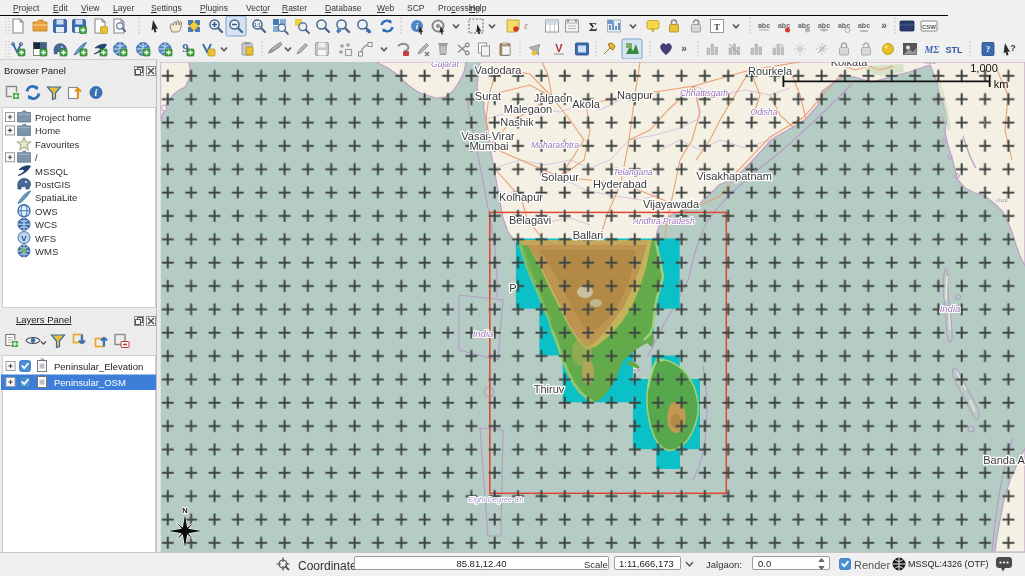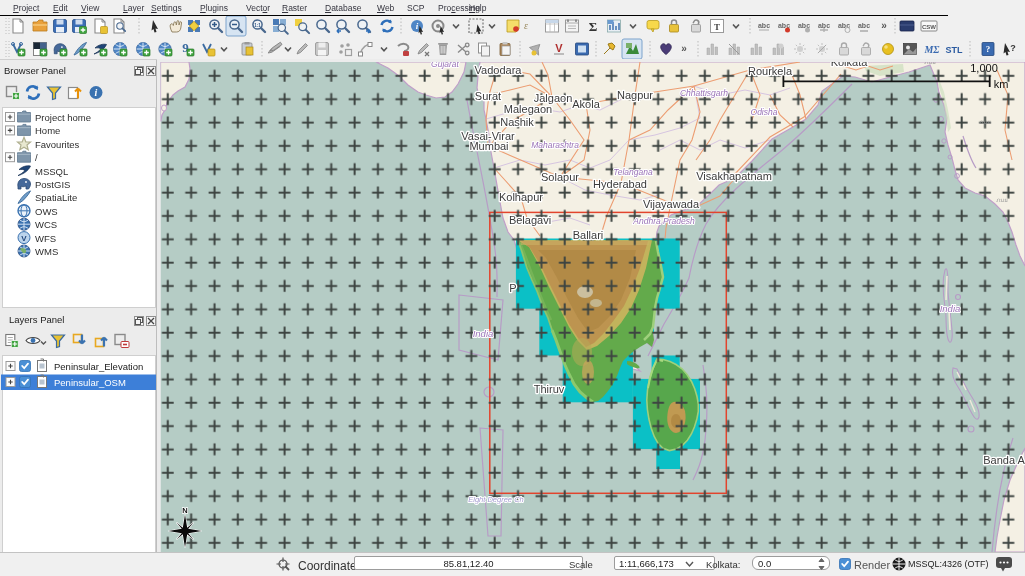--- a/index.html
+++ b/index.html
@@ -16,21 +16,21 @@
 #statusbar{left:0;top:552px;width:1025px;height:24px;background:#f0f0f0;border-top:1px solid #c3c3c3;box-sizing:border-box;font-size:9.5px;color:#333;}
 .sbtext{position:absolute;top:7px;font-size:9.5px;}
 .sbfield{position:absolute;top:5px;height:14px;background:#fff;border:1px solid #9c9c9c;border-radius:2px;box-sizing:border-box;font-size:9.5px;color:#222;}
 </style>
 </head>
 <body>
 <div class="abs" id="menubar">
 <span style="left:13px"><u>P</u>roject</span>
 <span style="left:53px"><u>E</u>dit</span>
 <span style="left:81px"><u>V</u>iew</span>
-<span style="left:123px"><u>L</u>ayer</span>
+<span style="left:113px"><u>L</u>ayer</span>
 <span style="left:151px"><u>S</u>ettings</span>
 <span style="left:200px"><u>P</u>lugins</span>
 <span style="left:246px">Vect<u>o</u>r</span>
 <span style="left:282px"><u>R</u>aster</span>
 <span style="left:325px"><u>D</u>atabase</span>
 <span style="left:377px"><u>W</u>eb</span>
 <span style="left:407px">SCP</span>
 <span style="left:438px">Pro<u>c</u>essing</span>
 <span style="left:469px"><u>H</u>elp</span>
 </div>
@@ -586,21 +586,21 @@
 <g transform="translate(0,144)">
         <g transform="translate(24,0)">
           <use href="#tglobe2"></use>
           <path d="M-4,-2 C-2,-4 1,-3 2,-1 C3,1 1,3 -1,2 Z" fill="#7ab06a"></path>
         </g>
         <text x="35" y="4">WMS</text>
       </g>
 </g>
 </svg>
 
-<div class="ptitle" style="left:9px;top:314px;">Layers Panel</div>
+<div class="ptitle" style="left:16px;top:314px;text-decoration:underline;">Layers Panel</div>
 <div class="pbtn" style="left:134px;top:316px;">
     <svg width="8" height="8" style="display:block">
       <rect x="2.5" y="0.5" width="5" height="5" fill="none" stroke="#555" stroke-width="1"></rect>
       <rect x="0.5" y="2.5" width="5" height="5" fill="#f5f5f5" stroke="#555" stroke-width="1"></rect>
     </svg>
   </div>
 <div class="pbtn" style="left:146px;top:316px;">
     <svg width="8" height="8" style="display:block">
       <path d="M1,1 L7,7 M7,1 L1,7" stroke="#444" stroke-width="1.3"></path>
     </svg>
@@ -843,25 +843,25 @@
 
 <g transform="translate(185,531)">
 <path d="M0,-16.5 L2.2,-3.2 L8.5,-8.5 L3.2,-2.2 L16.5,0 L3.2,2.2 L8.5,8.5 L2.2,3.2 L0,16.5 L-2.2,3.2 L-8.5,8.5 L-3.2,2.2 L-16.5,0 L-3.2,-2.2 L-8.5,-8.5 L-2.2,-3.2 Z" fill="#0a0a0a" stroke="#fdfdfd" stroke-width="1.2" paint-order="stroke"></path>
 <text x="0" y="-18" font-size="7.5" font-weight="bold" fill="#111" text-anchor="middle" font-family="Liberation Sans, sans-serif" style="paint-order:stroke" stroke="#fff" stroke-width="1.5">N</text>
 </g>
 </g>
 </svg>
 
 <div class="abs" id="statusbar"></div>
 <div class="sbtext" style="left:298px;top:559px;position:absolute;font-size:12px;color:#333">Coordinate:</div>
-<div class="sbfield" style="left:354px;width:229px;text-align:center;line-height:13px;top:556px;">85.81,12.40</div>
-<div class="sbtext" style="left:569px;top:559px;position:absolute;font-size:9.5px;color:#333">Scale</div>
-<div class="sbfield" style="left:614px;width:101px;padding-left:4px;line-height:13px;top:556px;">1:11,666,173</div>
-<div class="sbtext" style="left:706px;top:559px;position:absolute;font-size:9.5px;color:#333">Kolkata:</div>
-<div class="sbfield" style="left:752px;width:78px;padding-left:5px;line-height:13px;top:556px;border-radius:6px;">0.0</div>
+<div class="sbfield" style="left:354px;width:255px;text-align:center;line-height:13px;top:556px;">85.81,12.40</div>
+<div class="sbtext" style="left:584px;top:559px;position:absolute;font-size:9.5px;color:#333">Scale</div>
+<div class="sbfield" style="left:614px;width:67px;padding-left:4px;line-height:13px;top:556px;">1:11,666,173</div>
+<div class="sbtext" style="left:706px;top:559px;position:absolute;font-size:9.5px;color:#333">Jalgaon:</div>
+<div class="sbfield" style="left:752px;width:78px;padding-left:5px;line-height:13px;top:556px;">0.0</div>
 <div class="sbtext" style="left:854px;top:559px;position:absolute;font-size:11px;color:#555">Render</div>
 <div class="sbtext" style="left:908px;top:559px;position:absolute;font-size:9px;color:#222">MSSQL:4326 (OTF)</div>
 <svg class="abs" id="sbicons" style="left:0;top:552px" width="1025" height="24">
 <g transform="translate(283,12)">
       <circle r="4" fill="none" stroke="#555" stroke-width="1.2"></circle>
       <path d="M0,-6.5 V-2 M0,6.5 V2 M-6.5,0 H-2 M6.5,0 H2" stroke="#555" stroke-width="1.2"></path>
       <path d="M2,2 L6,6" stroke="#555" stroke-width="1.8"></path>
     </g>
 <path d="M686,10 L689.5,14 L693,10" fill="none" stroke="#555" stroke-width="1.4"></path>
 <g stroke="#666" stroke-width="1" fill="#666">

